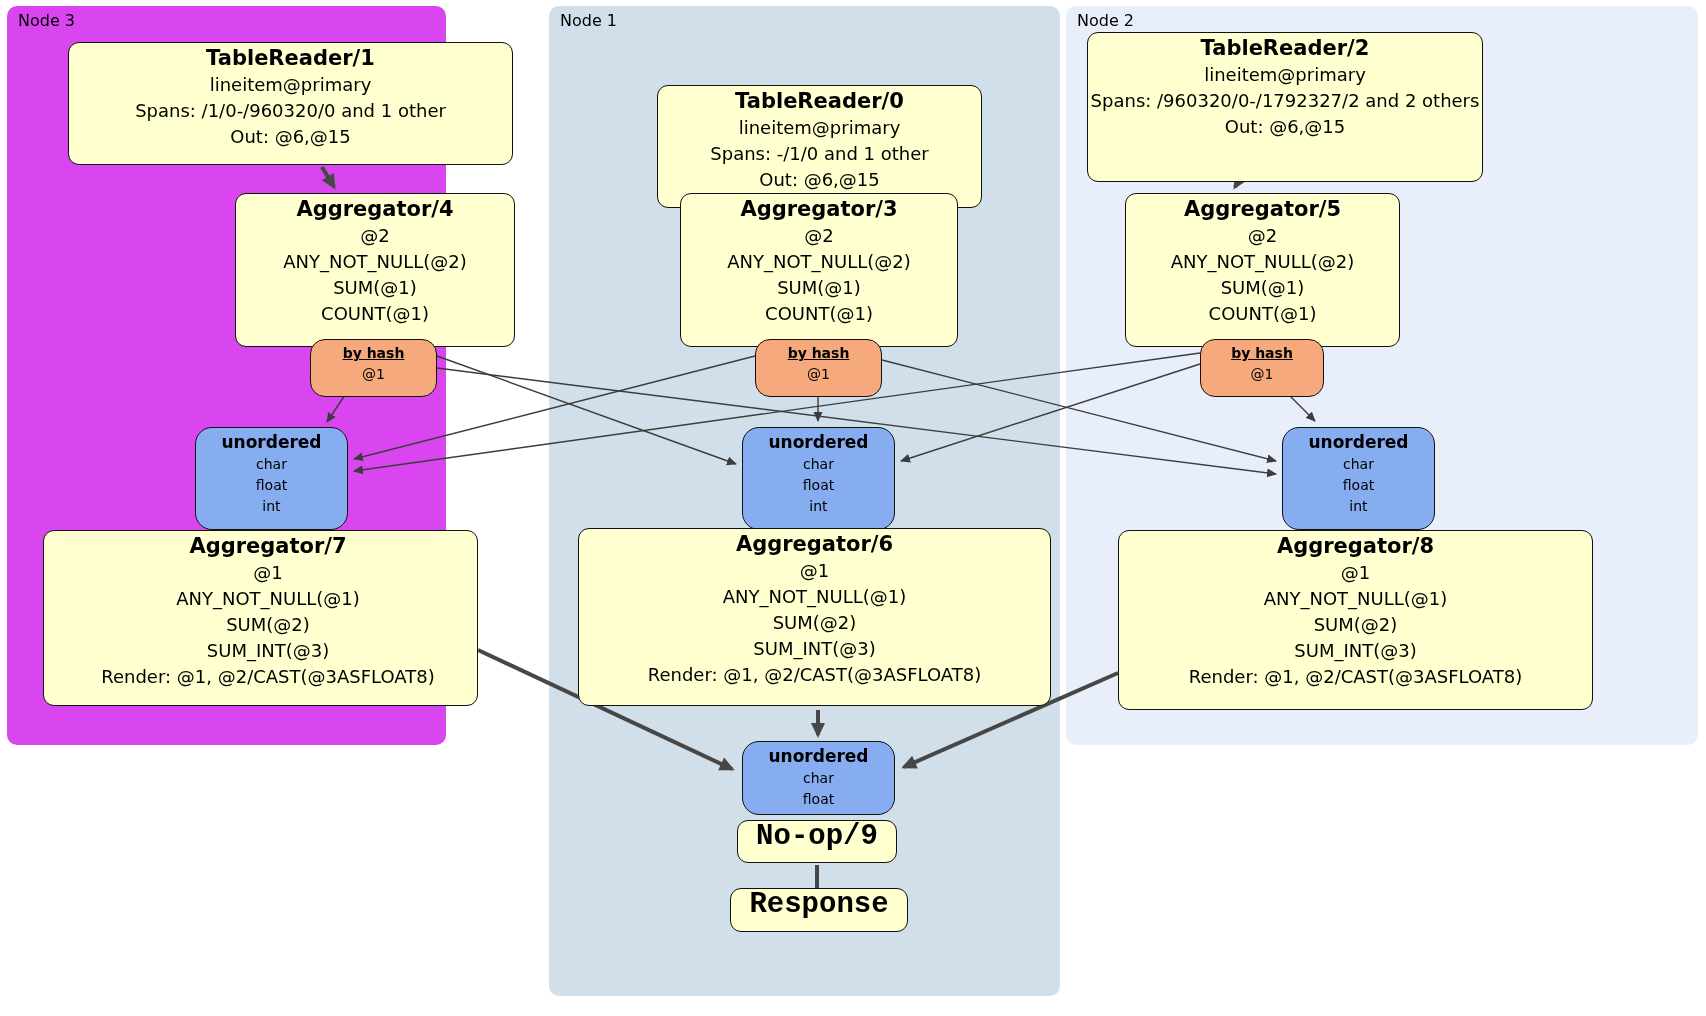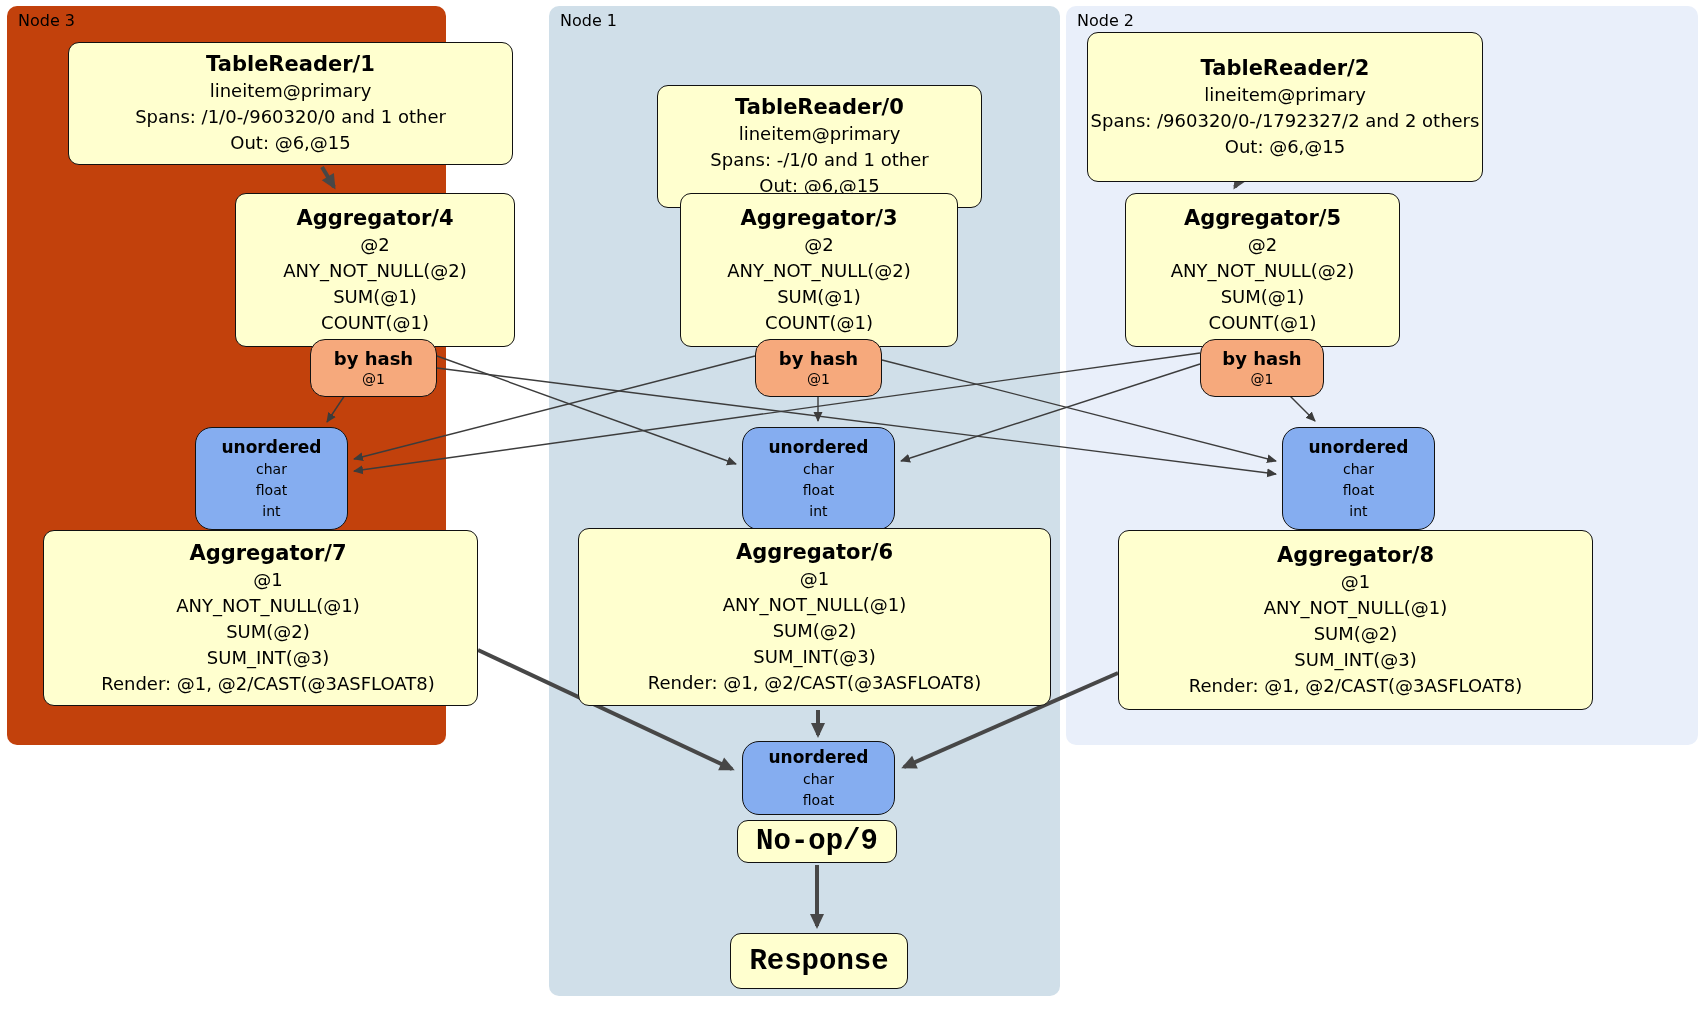--- a/index.html
+++ b/index.html
@@ -2,36 +2,36 @@
 <html><head>
 <meta charset="utf-8">
 <style>
   html,body{margin:0;padding:0;background:#ffffff;}
   .canvas{
     position:relative;width:1706px;height:1016px;background:#ffffff;overflow:hidden;
     font-family:"DejaVu Sans",sans-serif;color:#000;
   }
   .region{position:absolute;border-radius:10px;}
   .region-label{position:absolute;left:11px;top:5px;font-size:16px;color:#000;}
-  #region-node3{left:7px;top:6px;width:439px;height:739px;background:#c2410c;}
+  #region-node3{left:7px;top:6px;width:439px;height:739px;background:#d946ef;}
   #region-node1{left:549px;top:6px;width:511px;height:990px;background:#d0dfe9;}
   #region-node2{left:1066px;top:6px;width:632px;height:739px;background:#e9effa;}
   .edges{position:absolute;left:0;top:0;z-index:2;}
   .box{
     position:absolute;z-index:3;box-sizing:border-box;
-    display:flex;flex-direction:column;justify-content:center;align-items:center;
+    display:flex;flex-direction:column;justify-content:flex-start;align-items:center;
     border:1.7px solid #111;background:#ffffcf;border-radius:11px;
     text-align:center;line-height:26px;font-size:18px;padding:2px 4px;
   }
   .box .title{font-weight:bold;font-size:21px;line-height:27px;white-space:nowrap;}
   .box .line{white-space:nowrap;}
   .router{
     background:#f6a97c;border-radius:15px;line-height:19px;
   }
-  .router .title{font-size:18px;line-height:23px;}
+  .router .title{font-size:14px;line-height:23px;text-decoration:underline;}
   .router .sub{font-size:14px;}
   .sync{
     background:#85adf0;border-radius:17px;line-height:21px;
   }
   .sync .title{font-size:17px;line-height:24px;}
   .sync .line{font-size:14px;}
   .mini .title{font-size:29px;font-family:Liberation Mono, monospace;}
   #box-tr1{left:68px;top:42px;width:445px;height:123px;}
   #box-tr0{left:657px;top:42px;width:325px;height:123px;margin-top:43px;}
   #box-tr2{left:1087px;top:32px;width:396px;height:150px;}
@@ -42,21 +42,21 @@
   #box-hash1{left:755px;top:339px;width:127px;height:58px;z-index:4;}
   #box-hash2{left:1200px;top:339px;width:124px;height:58px;z-index:4;}
   #box-uno3{left:195px;top:427px;width:153px;height:103px;}
   #box-uno1{left:742px;top:427px;width:153px;height:103px;}
   #box-uno2{left:1282px;top:427px;width:153px;height:103px;}
   #box-agg7{left:43px;top:530px;width:435px;height:176px;padding-left:19px;}
   #box-agg6{left:578px;top:528px;width:473px;height:178px;}
   #box-agg8{left:1118px;top:530px;width:475px;height:180px;}
   #box-unoF{left:742px;top:741px;width:153px;height:74px;z-index:4;}
   #box-noop{left:737px;top:820px;width:160px;height:43px;}
-  #box-resp{left:730px;top:933px;width:178px;height:56px;}
+  #box-resp{left:730px;top:888px;width:178px;height:44px;}
 </style>
 </head>
 <body>
 
 <div class="canvas">
 
   <div class="region" id="region-node3">
     <div class="region-label">Node 3</div>
   </div>
   <div class="region" id="region-node1">

